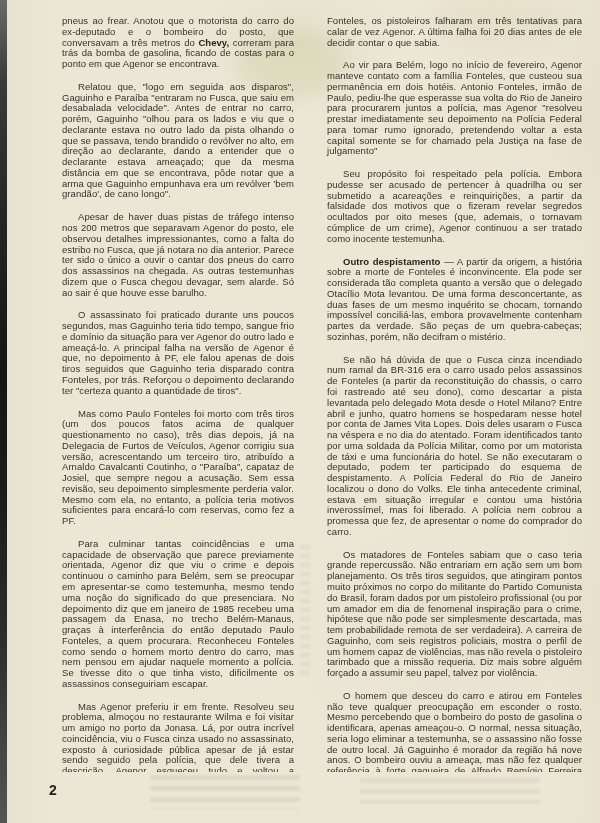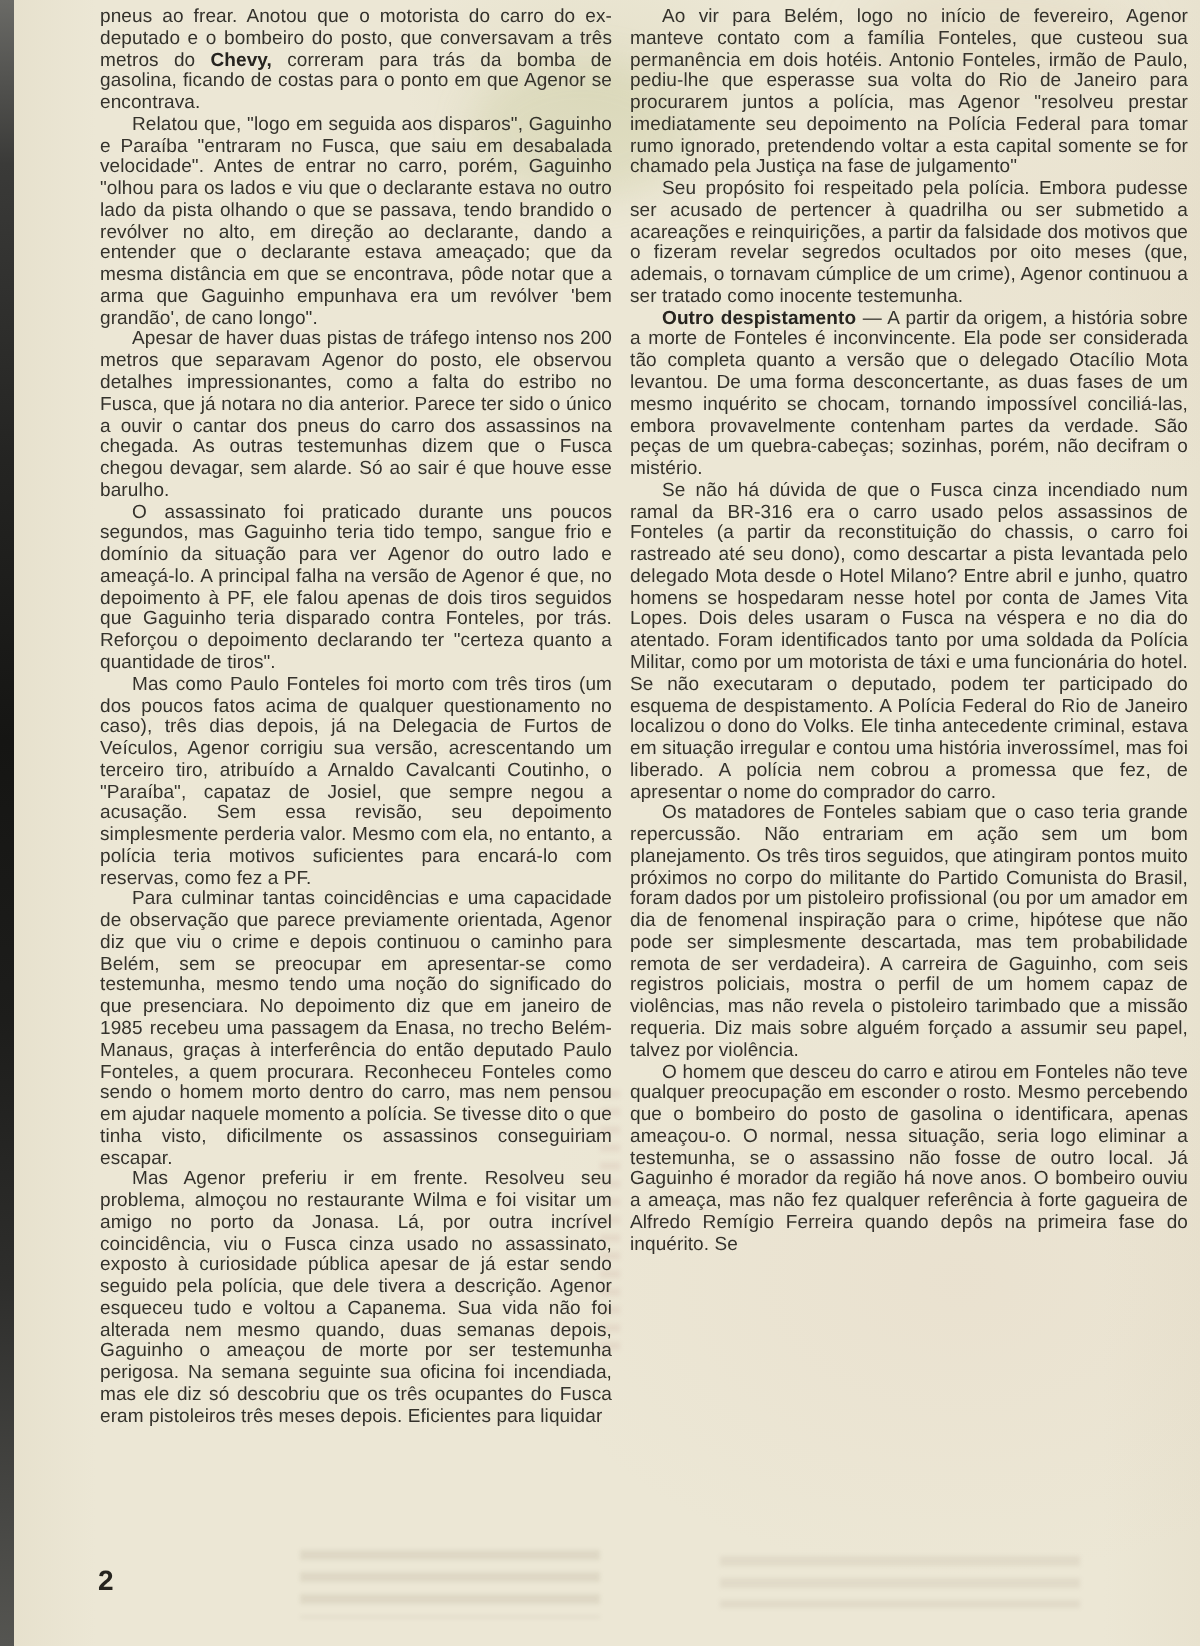--- a/index.html
+++ b/index.html
@@ -30,21 +30,21 @@
   }
   .column{
     height:768px;overflow:hidden;
     color:#34322c;
     font-size:9.5px;line-height:10.77px;
     text-align:justify;
     letter-spacing:0.05px;
   }
   .column-left{width:256px;}
   .column-right{width:279px;}
-  .column p{margin:0;text-indent:16px;}
+  .column p{margin:12px;text-indent:16px;}
   .column p.no-indent{text-indent:0;}
   .bold{font-weight:700;color:#26241f;}
   .page-number{
     position:absolute;left:49px;top:782px;
     font-size:14px;font-weight:700;color:#26241f;
   }
   .stain{position:absolute;border-radius:50%;pointer-events:none;}
   .stain-1{left:235px;top:30px;width:110px;height:70px;
     background:rgba(185,190,135,0.22);filter:blur(9px);}
   .stain-2{left:430px;top:-10px;width:140px;height:60px;
@@ -72,20 +72,21 @@
     <div class="column column-left">
         <p class="no-indent"><span>pneus ao frear. Anotou que o motorista do carro do ex-deputado e o bombeiro do posto, que conversavam a três metros do </span><span class="bold">Chevy,</span><span> correram para trás da bomba de gasolina, ficando de costas para o ponto em que Agenor se encontrava.</span></p>
         <p><span>Relatou que, "logo em seguida aos disparos", Gaguinho e Paraíba "entraram no Fusca, que saiu em desabalada velocidade". Antes de entrar no carro, porém, Gaguinho "olhou para os lados e viu que o declarante estava no outro lado da pista olhando o que se passava, tendo brandido o revólver no alto, em direção ao declarante, dando a entender que o declarante estava ameaçado; que da mesma distância em que se encontrava, pôde notar que a arma que Gaguinho empunhava era um revólver 'bem grandão', de cano longo".</span></p>
         <p><span>Apesar de haver duas pistas de tráfego intenso nos 200 metros que separavam Agenor do posto, ele observou detalhes impressionantes, como a falta do estribo no Fusca, que já notara no dia anterior. Parece ter sido o único a ouvir o cantar dos pneus do carro dos assassinos na chegada. As outras testemunhas dizem que o Fusca chegou devagar, sem alarde. Só ao sair é que houve esse barulho.</span></p>
         <p><span>O assassinato foi praticado durante uns poucos segundos, mas Gaguinho teria tido tempo, sangue frio e domínio da situação para ver Agenor do outro lado e ameaçá-lo. A principal falha na versão de Agenor é que, no depoimento à PF, ele falou apenas de dois tiros seguidos que Gaguinho teria disparado contra Fonteles, por trás. Reforçou o depoimento declarando ter "certeza quanto a quantidade de tiros".</span></p>
         <p><span>Mas como Paulo Fonteles foi morto com três tiros (um dos poucos fatos acima de qualquer questionamento no caso), três dias depois, já na Delegacia de Furtos de Veículos, Agenor corrigiu sua versão, acrescentando um terceiro tiro, atribuído a Arnaldo Cavalcanti Coutinho, o "Paraíba", capataz de Josiel, que sempre negou a acusação. Sem essa revisão, seu depoimento simplesmente perderia valor. Mesmo com ela, no entanto, a polícia teria motivos suficientes para encará-lo com reservas, como fez a PF.</span></p>
         <p><span>Para culminar tantas coincidências e uma capacidade de observação que parece previamente orientada, Agenor diz que viu o crime e depois continuou o caminho para Belém, sem se preocupar em apresentar-se como testemunha, mesmo tendo uma noção do significado do que presenciara. No depoimento diz que em janeiro de 1985 recebeu uma passagem da Enasa, no trecho Belém-Manaus, graças à interferência do então deputado Paulo Fonteles, a quem procurara. Reconheceu Fonteles como sendo o homem morto dentro do carro, mas nem pensou em ajudar naquele momento a polícia. Se tivesse dito o que tinha visto, dificilmente os assassinos conseguiriam escapar.</span></p>
         <p><span>Mas Agenor preferiu ir em frente. Resolveu seu problema, almoçou no restaurante Wilma e foi visitar um amigo no porto da Jonasa. Lá, por outra incrível coincidência, viu o Fusca cinza usado no assassinato, exposto à curiosidade pública apesar de já estar sendo seguido pela polícia, que dele tivera a descrição. Agenor esqueceu tudo e voltou a Capanema. Sua vida não foi alterada nem mesmo quando, duas semanas depois, Gaguinho o ameaçou de morte por ser testemunha perigosa. Na semana seguinte sua oficina foi incendiada, mas ele diz só descobriu que os três ocupantes do Fusca eram pistoleiros três meses depois. Eficientes para liquidar</span></p>
       </div>
     <div class="column column-right">
+        <p class="no-indent"><span>Fonteles, os pistoleiros falharam em três tentativas para calar de vez Agenor. A última falha foi 20 dias antes de ele decidir contar o que sabia.</span></p>
         <p><span>Ao vir para Belém, logo no início de fevereiro, Agenor manteve contato com a família Fonteles, que custeou sua permanência em dois hotéis. Antonio Fonteles, irmão de Paulo, pediu-lhe que esperasse sua volta do Rio de Janeiro para procurarem juntos a polícia, mas Agenor "resolveu prestar imediatamente seu depoimento na Polícia Federal para tomar rumo ignorado, pretendendo voltar a esta capital somente se for chamado pela Justiça na fase de julgamento"</span></p>
         <p><span>Seu propósito foi respeitado pela polícia. Embora pudesse ser acusado de pertencer à quadrilha ou ser submetido a acareações e reinquirições, a partir da falsidade dos motivos que o fizeram revelar segredos ocultados por oito meses (que, ademais, o tornavam cúmplice de um crime), Agenor continuou a ser tratado como inocente testemunha.</span></p>
         <p><span class="bold">Outro despistamento</span><span> — A partir da origem, a história sobre a morte de Fonteles é inconvincente. Ela pode ser considerada tão completa quanto a versão que o delegado Otacílio Mota levantou. De uma forma desconcertante, as duas fases de um mesmo inquérito se chocam, tornando impossível conciliá-las, embora provavelmente contenham partes da verdade. São peças de um quebra-cabeças; sozinhas, porém, não decifram o mistério.</span></p>
         <p><span>Se não há dúvida de que o Fusca cinza incendiado num ramal da BR-316 era o carro usado pelos assassinos de Fonteles (a partir da reconstituição do chassis, o carro foi rastreado até seu dono), como descartar a pista levantada pelo delegado Mota desde o Hotel Milano? Entre abril e junho, quatro homens se hospedaram nesse hotel por conta de James Vita Lopes. Dois deles usaram o Fusca na véspera e no dia do atentado. Foram identificados tanto por uma soldada da Polícia Militar, como por um motorista de táxi e uma funcionária do hotel. Se não executaram o deputado, podem ter participado do esquema de despistamento. A Polícia Federal do Rio de Janeiro localizou o dono do Volks. Ele tinha antecedente criminal, estava em situação irregular e contou uma história inverossímel, mas foi liberado. A polícia nem cobrou a promessa que fez, de apresentar o nome do comprador do carro.</span></p>
         <p><span>Os matadores de Fonteles sabiam que o caso teria grande repercussão. Não entrariam em ação sem um bom planejamento. Os três tiros seguidos, que atingiram pontos muito próximos no corpo do militante do Partido Comunista do Brasil, foram dados por um pistoleiro profissional (ou por um amador em dia de fenomenal inspiração para o crime, hipótese que não pode ser simplesmente descartada, mas tem probabilidade remota de ser verdadeira). A carreira de Gaguinho, com seis registros policiais, mostra o perfil de um homem capaz de violências, mas não revela o pistoleiro tarimbado que a missão requeria. Diz mais sobre alguém forçado a assumir seu papel, talvez por violência.</span></p>
         <p><span>O homem que desceu do carro e atirou em Fonteles não teve qualquer preocupação em esconder o rosto. Mesmo percebendo que o bombeiro do posto de gasolina o identificara, apenas ameaçou-o. O normal, nessa situação, seria logo eliminar a testemunha, se o assassino não fosse de outro local. Já Gaguinho é morador da região há nove anos. O bombeiro ouviu a ameaça, mas não fez qualquer referência à forte gagueira de Alfredo Remígio Ferreira quando depôs na primeira fase do inquérito. Se</span></p>
       </div>
   </div>
 
   <div class="page-number">2</div>

